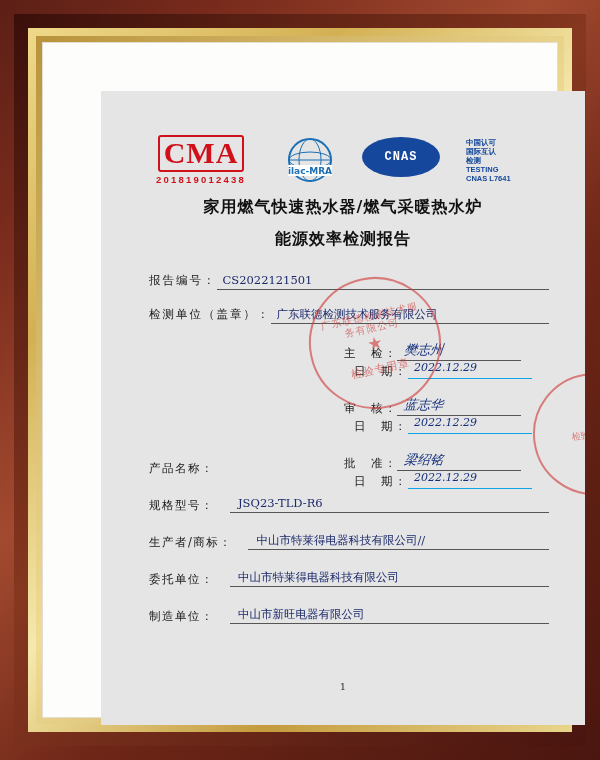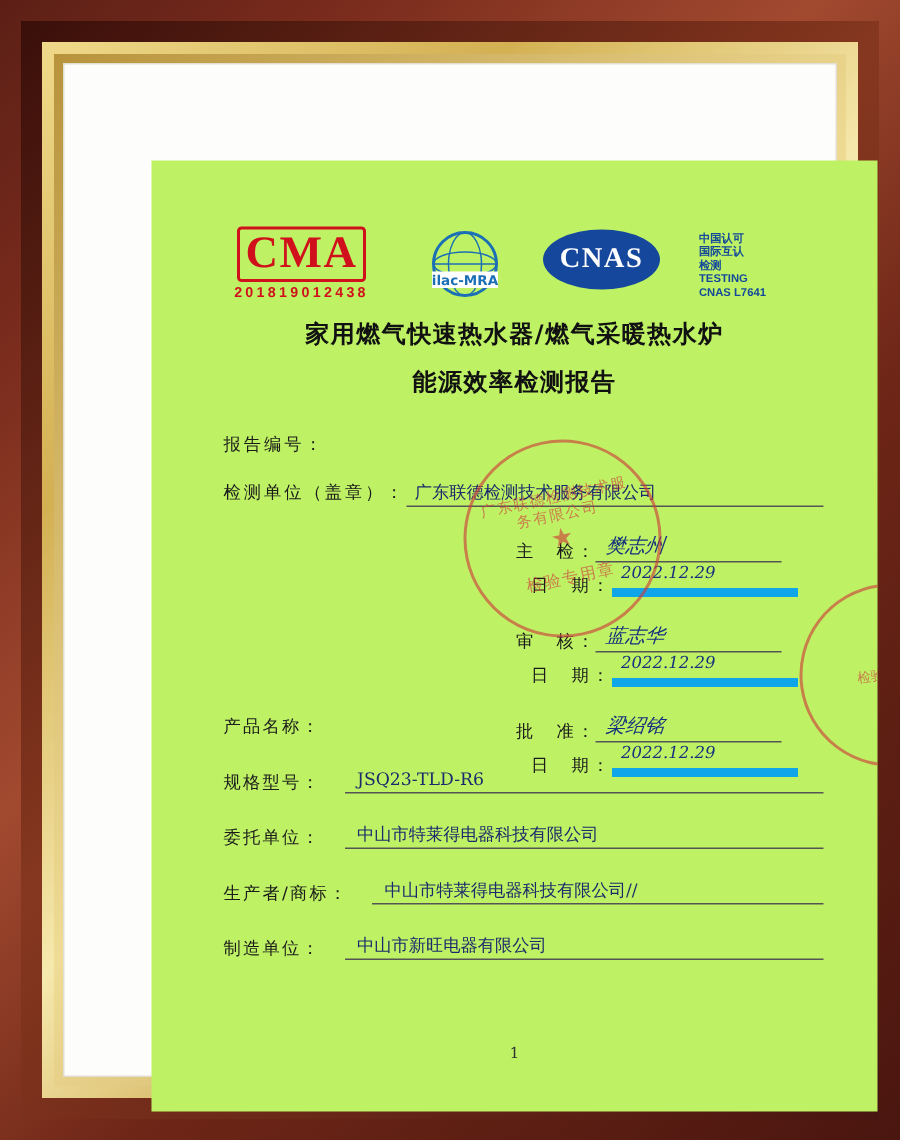--- a/index.html
+++ b/index.html
@@ -29,22 +29,22 @@
     background:linear-gradient(135deg,#b8933c,#f0dc96 50%,#ab8634);
     box-sizing:border-box;
   }
   .mat{
     position:absolute;left:42px;top:42px;right:42px;bottom:42px;
     background:#fdfdfb;
     box-sizing:border-box;
     border:1px solid #e3ded2;
   }
   .page{
-    position:absolute;left:58px;top:64px;width:484px;height:634px;
-    background:#bef264;
+    position:absolute;left:58px;top:48px;width:484px;height:634px;
+    background:#e5e5e5;
     box-sizing:border-box;
     overflow:hidden;
   }
 
   
   .logos{
     position:absolute;left:0;top:38px;width:484px;height:62px;
     display:flex;align-items:center;justify-content:center;gap:24px;
   }
   .cma{
@@ -65,22 +65,22 @@
   .ilac svg{display:block;}
   .cnas{
     width:80px;height:46px;position:relative;
   }
   .cnas-text{
     width:76px;font-size:7.5px;line-height:9px;color:#13489b;
   }
   .cnas-text b{display:block;font-weight:bold;}
   .cnas-circle{
     width:78px;height:40px;border-radius:50%;
-    background:#15479d;color:#fff;font-family:Liberation Serif, serif;
-    font-size:19px;font-weight:bold;letter-spacing:1px;
+    background:#15479d;color:#fff;font-family:Liberation Mono, monospace;
+    font-size:12px;font-weight:bold;letter-spacing:1px;
     display:flex;align-items:center;justify-content:center;
   }
   
   .title1,.title2{
     position:absolute;left:0;width:484px;text-align:center;
     font-family:"DejaVu Sans", sans-serif;
     font-size:16px;font-weight:bold;color:#111;letter-spacing:1px;
   }
   .title1{top:106px;}
   .title2{top:138px;}
@@ -110,21 +110,21 @@
     color:#15307d;font-size:13px;font-style:italic;
     transform:skewX(-6deg);
   }
   .date{
     font-family:"DejaVu Serif", serif;color:#15307d;font-size:11px;font-style:italic;
   }
   .row2{display:flex;align-items:flex-end;margin-bottom:17px;flex-direction:column;}
   .half-left{display:flex;align-items:flex-end;width:205px;}
   .half-right{display:flex;align-items:flex-end;width:195px;margin-left:0;}
   .w-sig{width:118px;border-bottom:1px solid #555;padding-bottom:1px;min-height:16px;padding-left:6px;}
-  .w-date{width:118px;border-bottom:6px solid #0ea5e9;padding-bottom:1px;min-height:16px;padding-left:6px;}
+  .w-date{width:118px;border-bottom:1px solid #0ea5e9;padding-bottom:1px;min-height:16px;padding-left:6px;}
 
   
   .prod{
     position:absolute;left:48px;top:370px;width:400px;
     font-family:"DejaVu Sans", sans-serif;font-size:11.5px;color:#1a1a1a;
   }
   .prow{display:flex;align-items:flex-end;margin-bottom:20px;gap:16px;}
   .plbl{white-space:nowrap;letter-spacing:1.5px;}
   .pval{
     flex:1;border-bottom:1px solid #555;padding:0 2px 1px 8px;min-height:15px;
@@ -203,20 +203,21 @@
         </div>
       </div>
 
       <div class="title1">家用燃气快速热水器/燃气采暖热水炉</div>
       <div class="title2">能源效率检测报告</div>
 
       <div class="info">
 
         <div class="row">
           <span class="lbl">报告编号：</span>
+          <span class="val hand">CS2022121501</span>
         </div>
 
         <div class="row">
           <span class="lbl">检测单位（盖章）：</span>
           <span class="val hand">广东联德检测技术服务有限公司</span>
         </div>
 
         <div class="row2">
           <div class="half-left">
             <span class="lbl">主　检：</span>
@@ -253,26 +254,26 @@
 
       <div class="prod">
         <div class="prow">
           <span class="plbl">产品名称：</span>
         </div>
         <div class="prow">
           <span class="plbl">规格型号：</span>
           <span class="pval hand">JSQ23-TLD-R6</span>
         </div>
         <div class="prow">
+          <span class="plbl">生产者/商标：</span>
+          <span class="pval hand">中山市特莱得电器科技有限公司//</span>
+        </div>
+        <div class="prow">
           <span class="plbl">委托单位：</span>
           <span class="pval hand">中山市特莱得电器科技有限公司</span>
-        </div>
-        <div class="prow">
-          <span class="plbl">生产者/商标：</span>
-          <span class="pval hand">中山市特莱得电器科技有限公司//</span>
         </div>
         <div class="prow">
           <span class="plbl">制造单位：</span>
           <span class="pval hand">中山市新旺电器有限公司</span>
         </div>
       </div>
 
       <div class="stamp stamp-main">
         <div class="inner">
           <div class="s1">广东联德检测技术服务有限公司</div>

